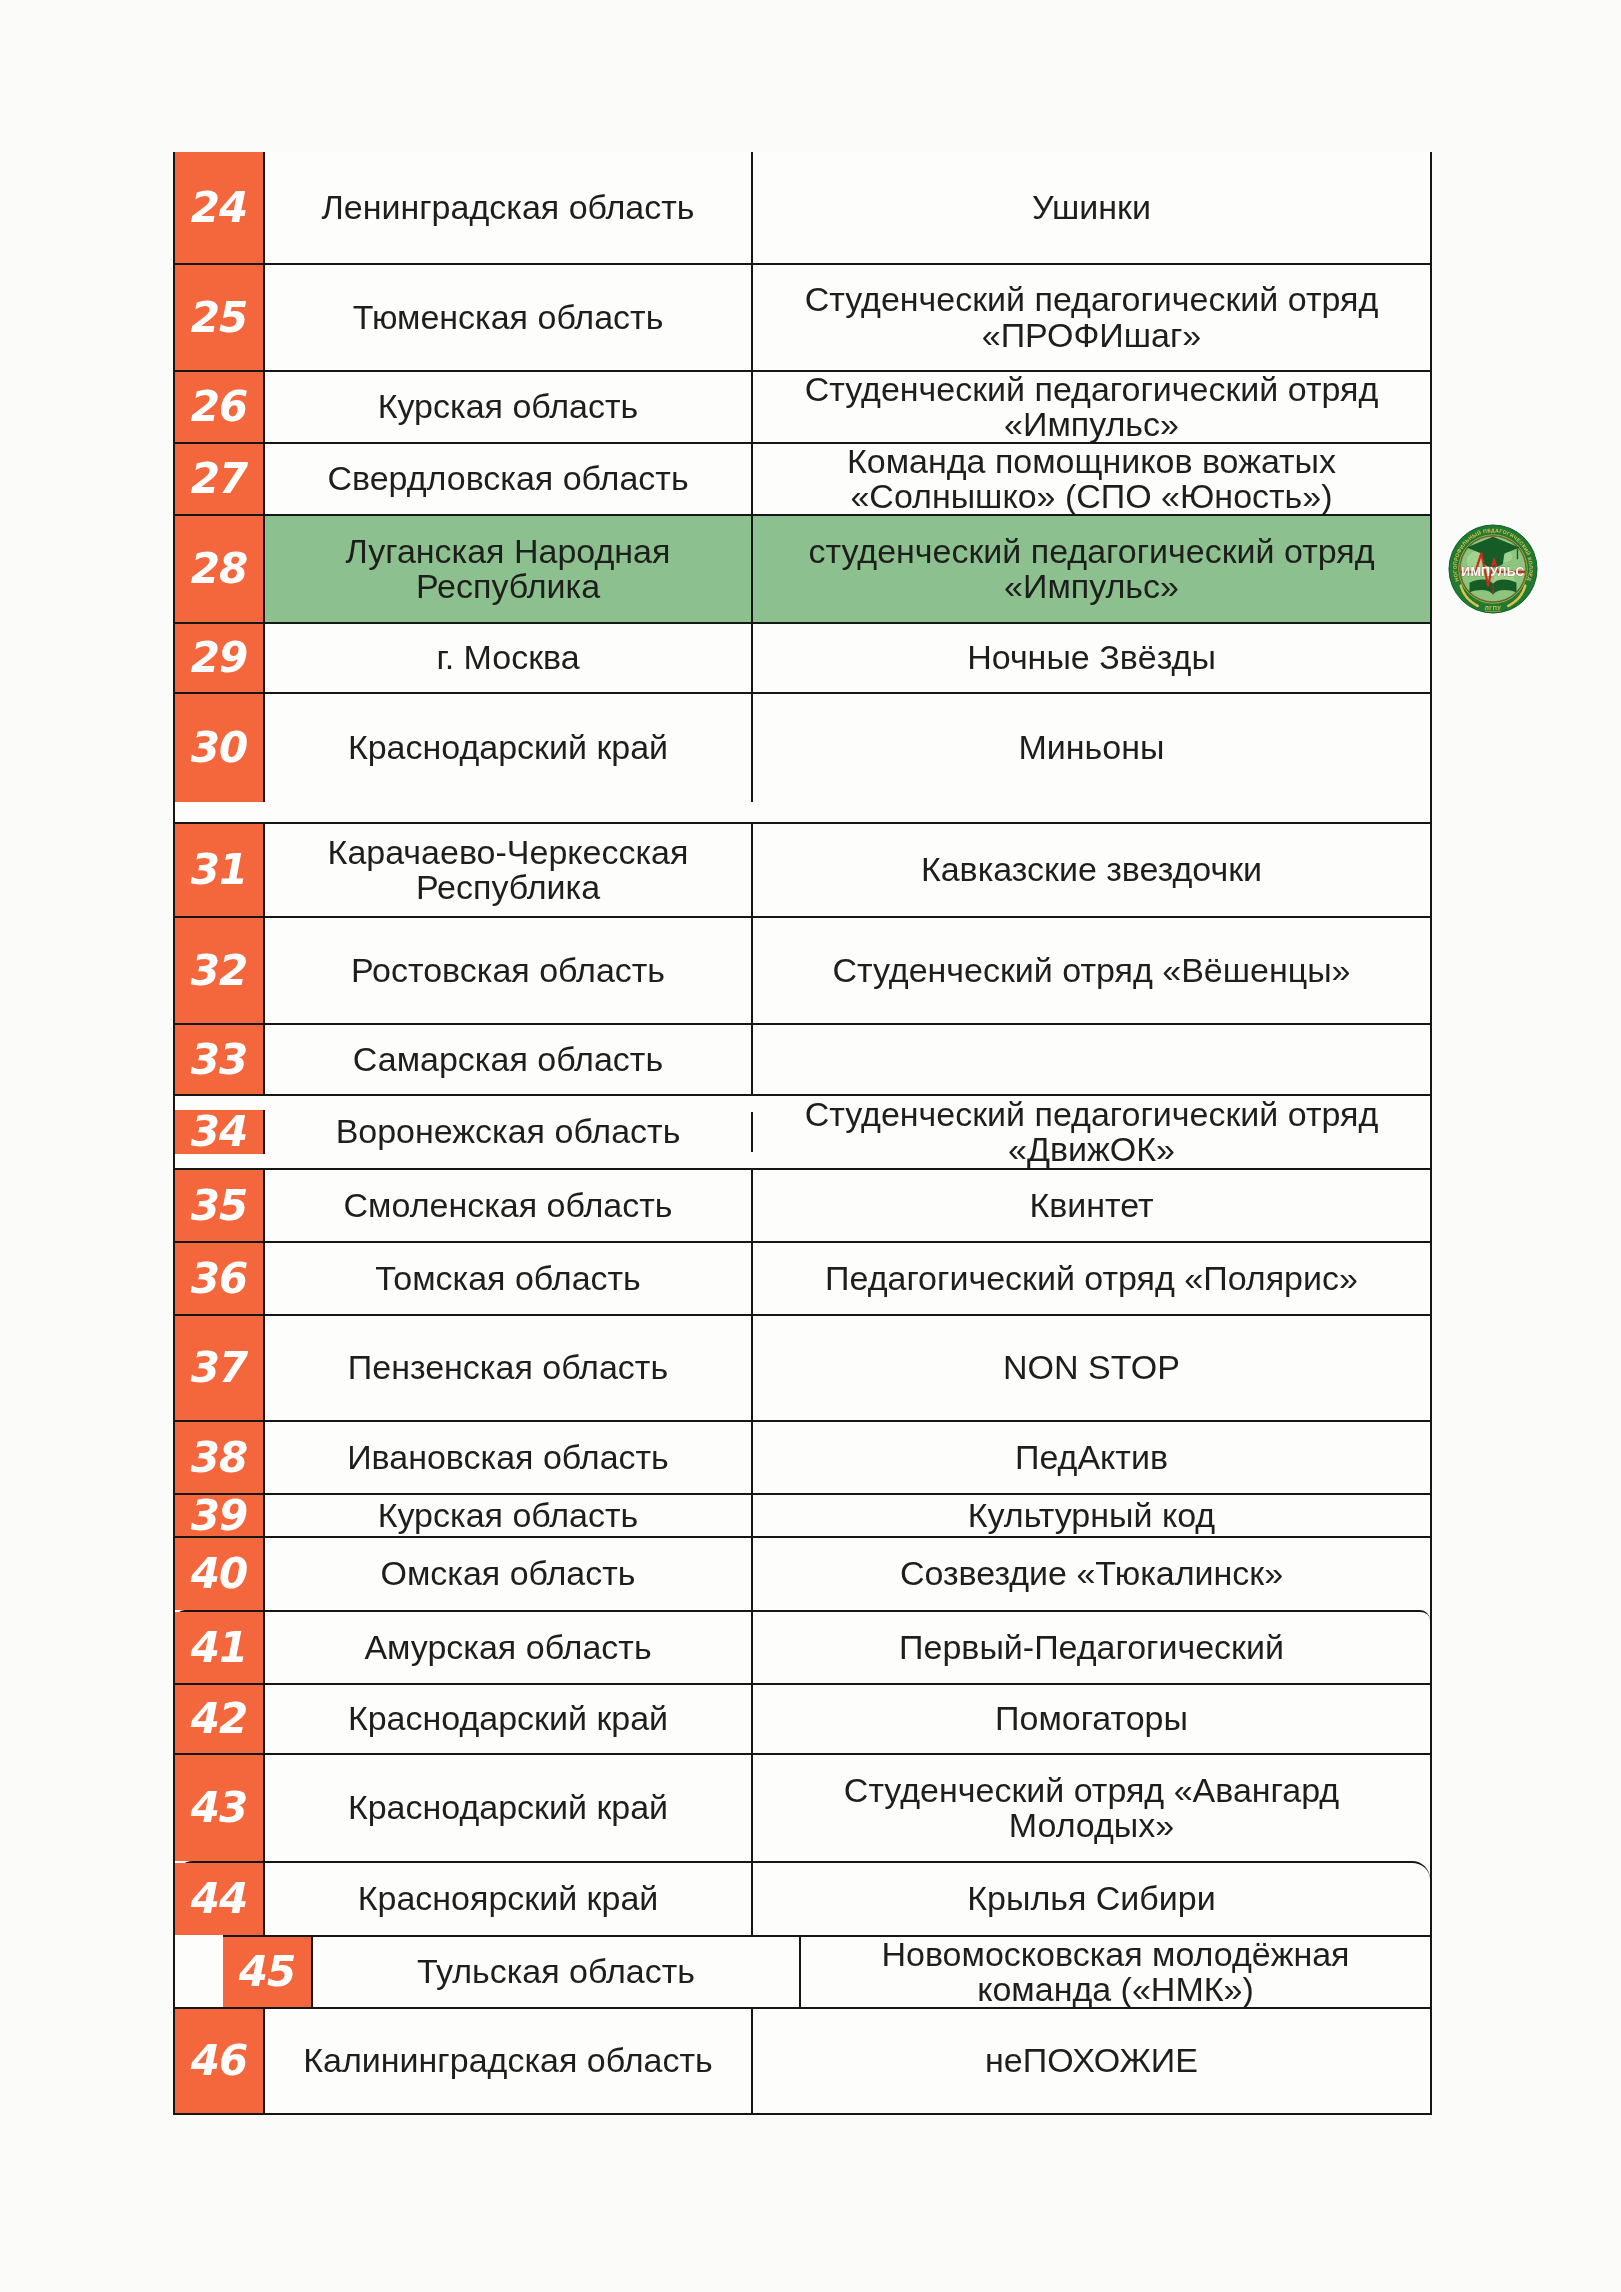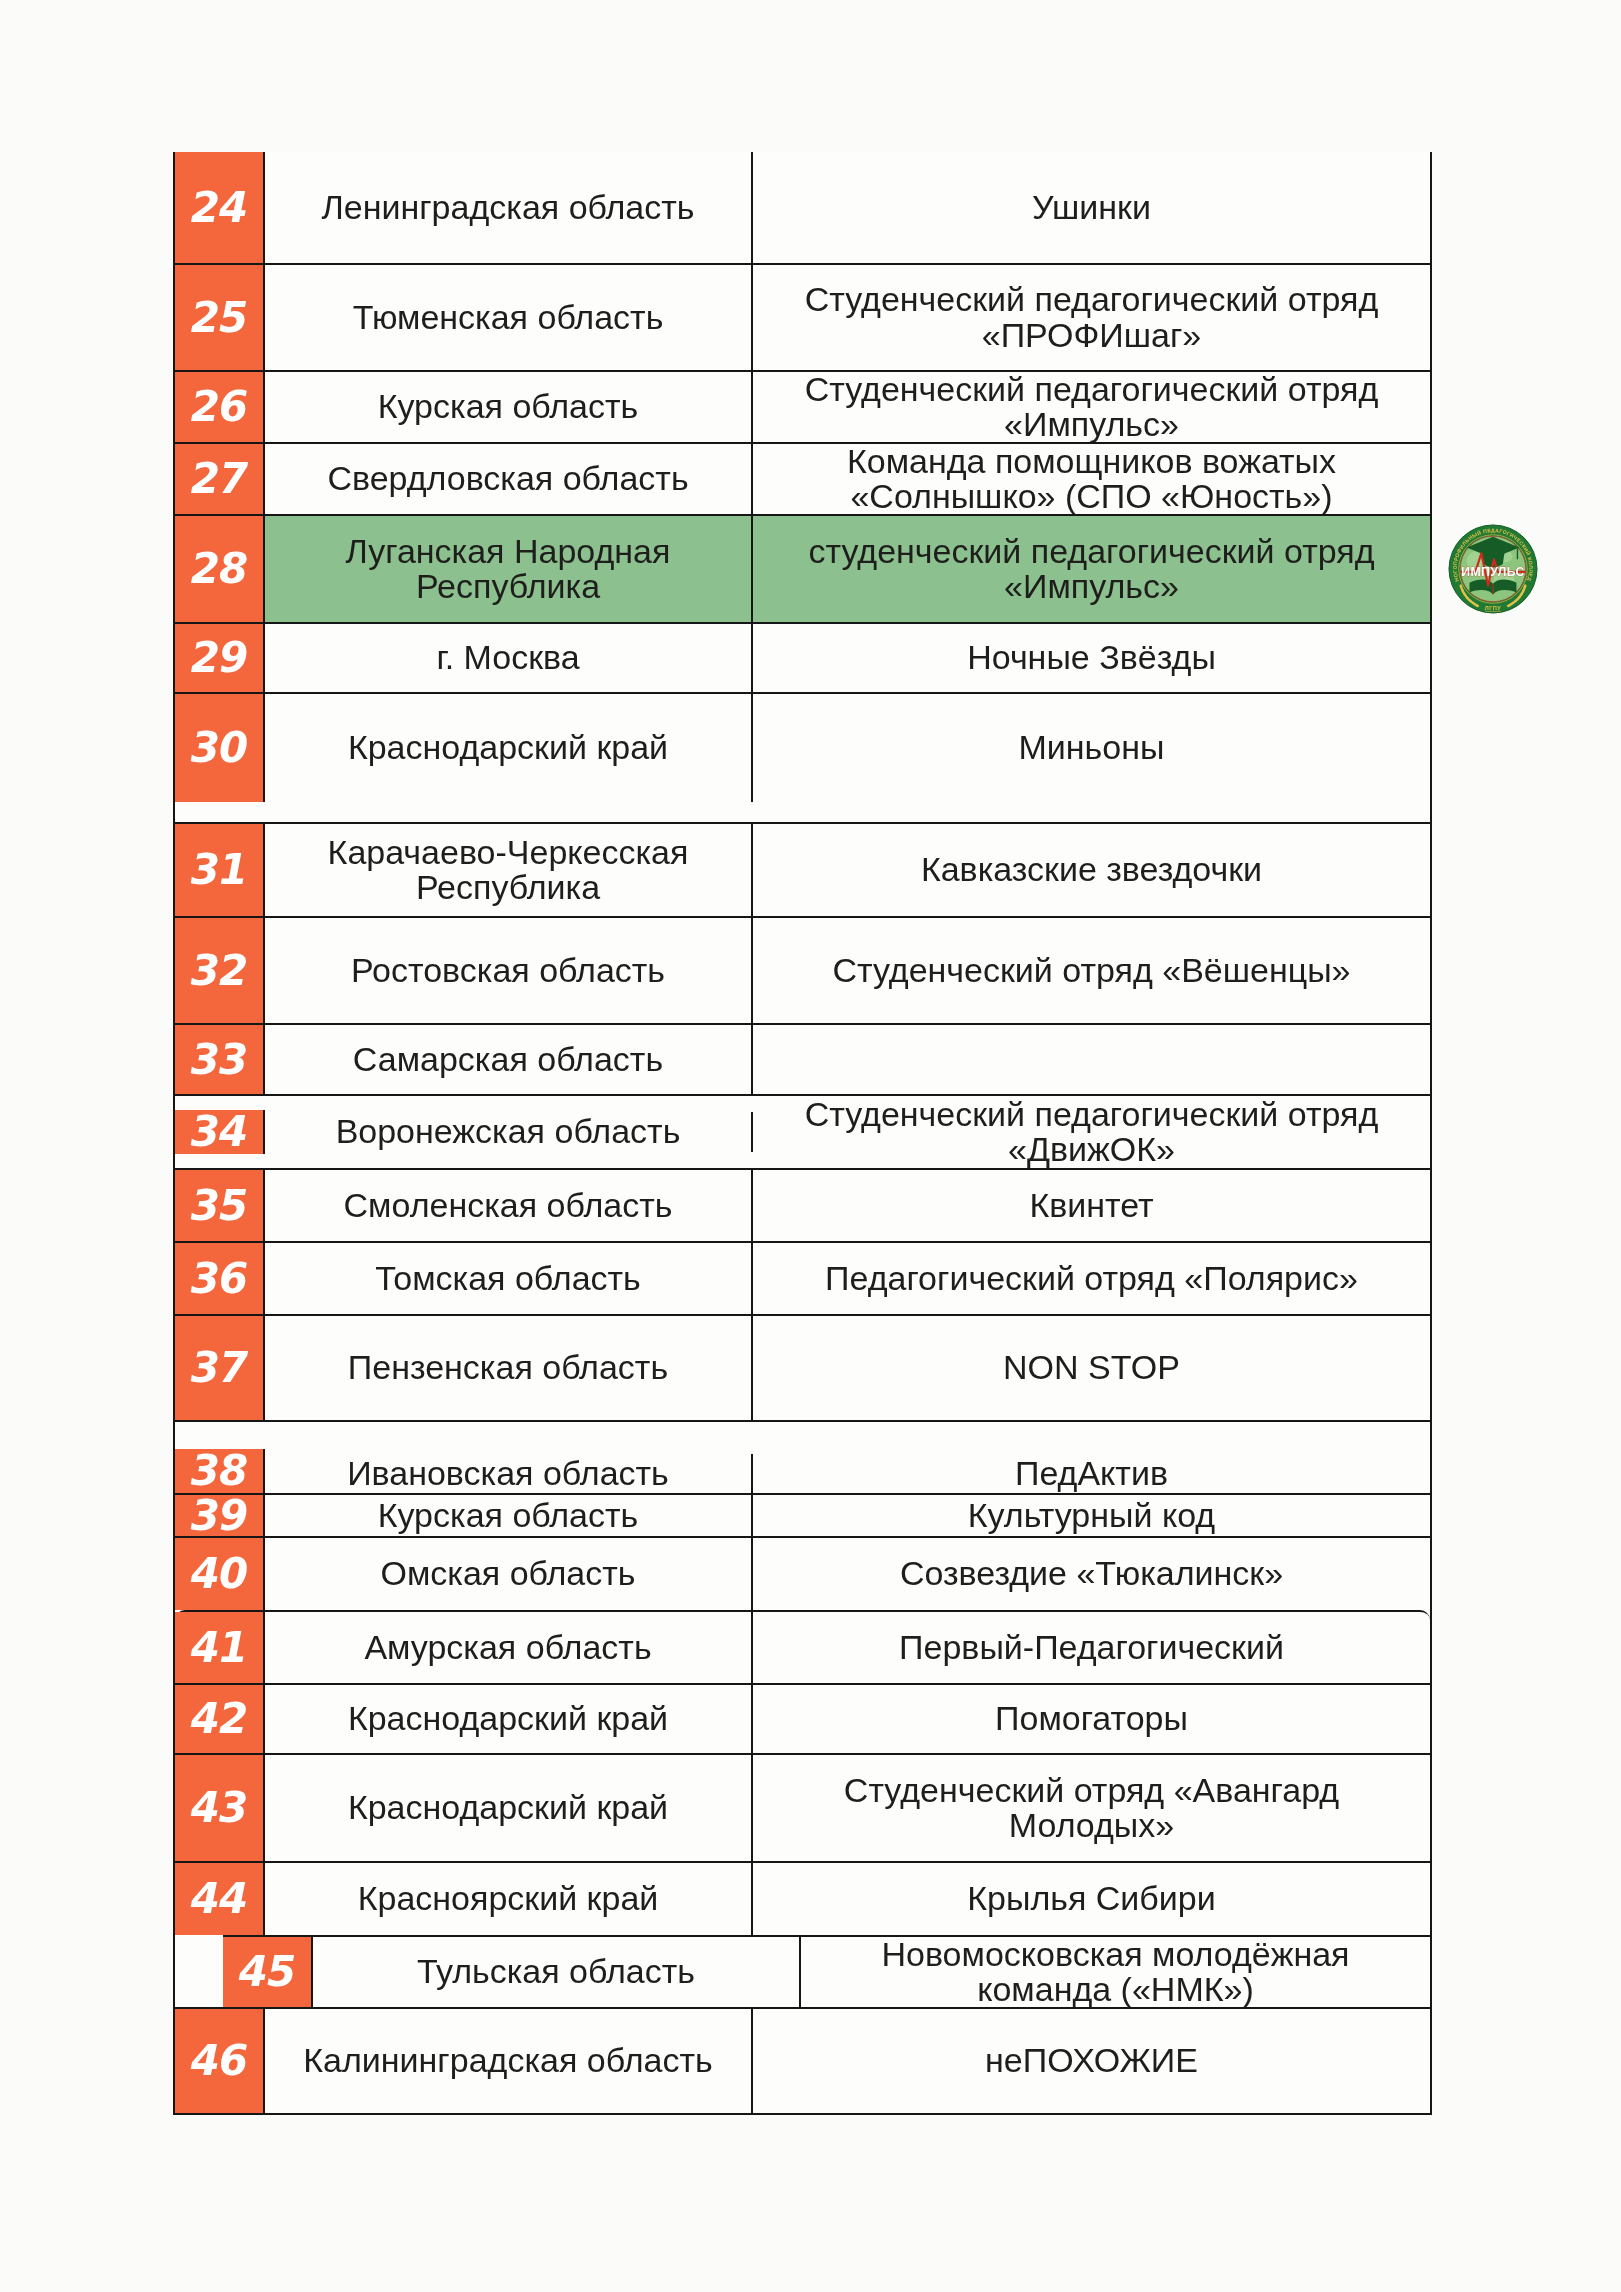--- a/index.html
+++ b/index.html
@@ -218,21 +218,21 @@
     <div class="cell num">
       <span>37</span>
     </div>
     <div class="cell region">
       <span>Пензенская область</span>
     </div>
     <div class="cell team">
       <span>NON STOP</span>
     </div>
   </div>
-    <div class="trow" style="height: 73px; align-items: flex-end;">
+    <div class="trow" style="height: 73px;">
     <div class="cell num">
       <span>38</span>
     </div>
     <div class="cell region">
       <span>Ивановская область</span>
     </div>
     <div class="cell team">
       <span>ПедАктив</span>
     </div>
   </div>
@@ -284,21 +284,21 @@
     <div class="cell num">
       <span>43</span>
     </div>
     <div class="cell region">
       <span>Краснодарский край</span>
     </div>
     <div class="cell team">
       <span>Студенческий отряд «Авангард Молодых»</span>
     </div>
   </div>
-    <div class="trow" style="height: 74px;">
+    <div class="trow" style="height: 74px; border-radius: 18px;">
     <div class="cell num">
       <span>44</span>
     </div>
     <div class="cell region">
       <span>Красноярский край</span>
     </div>
     <div class="cell team">
       <span>Крылья Сибири</span>
     </div>
   </div>

